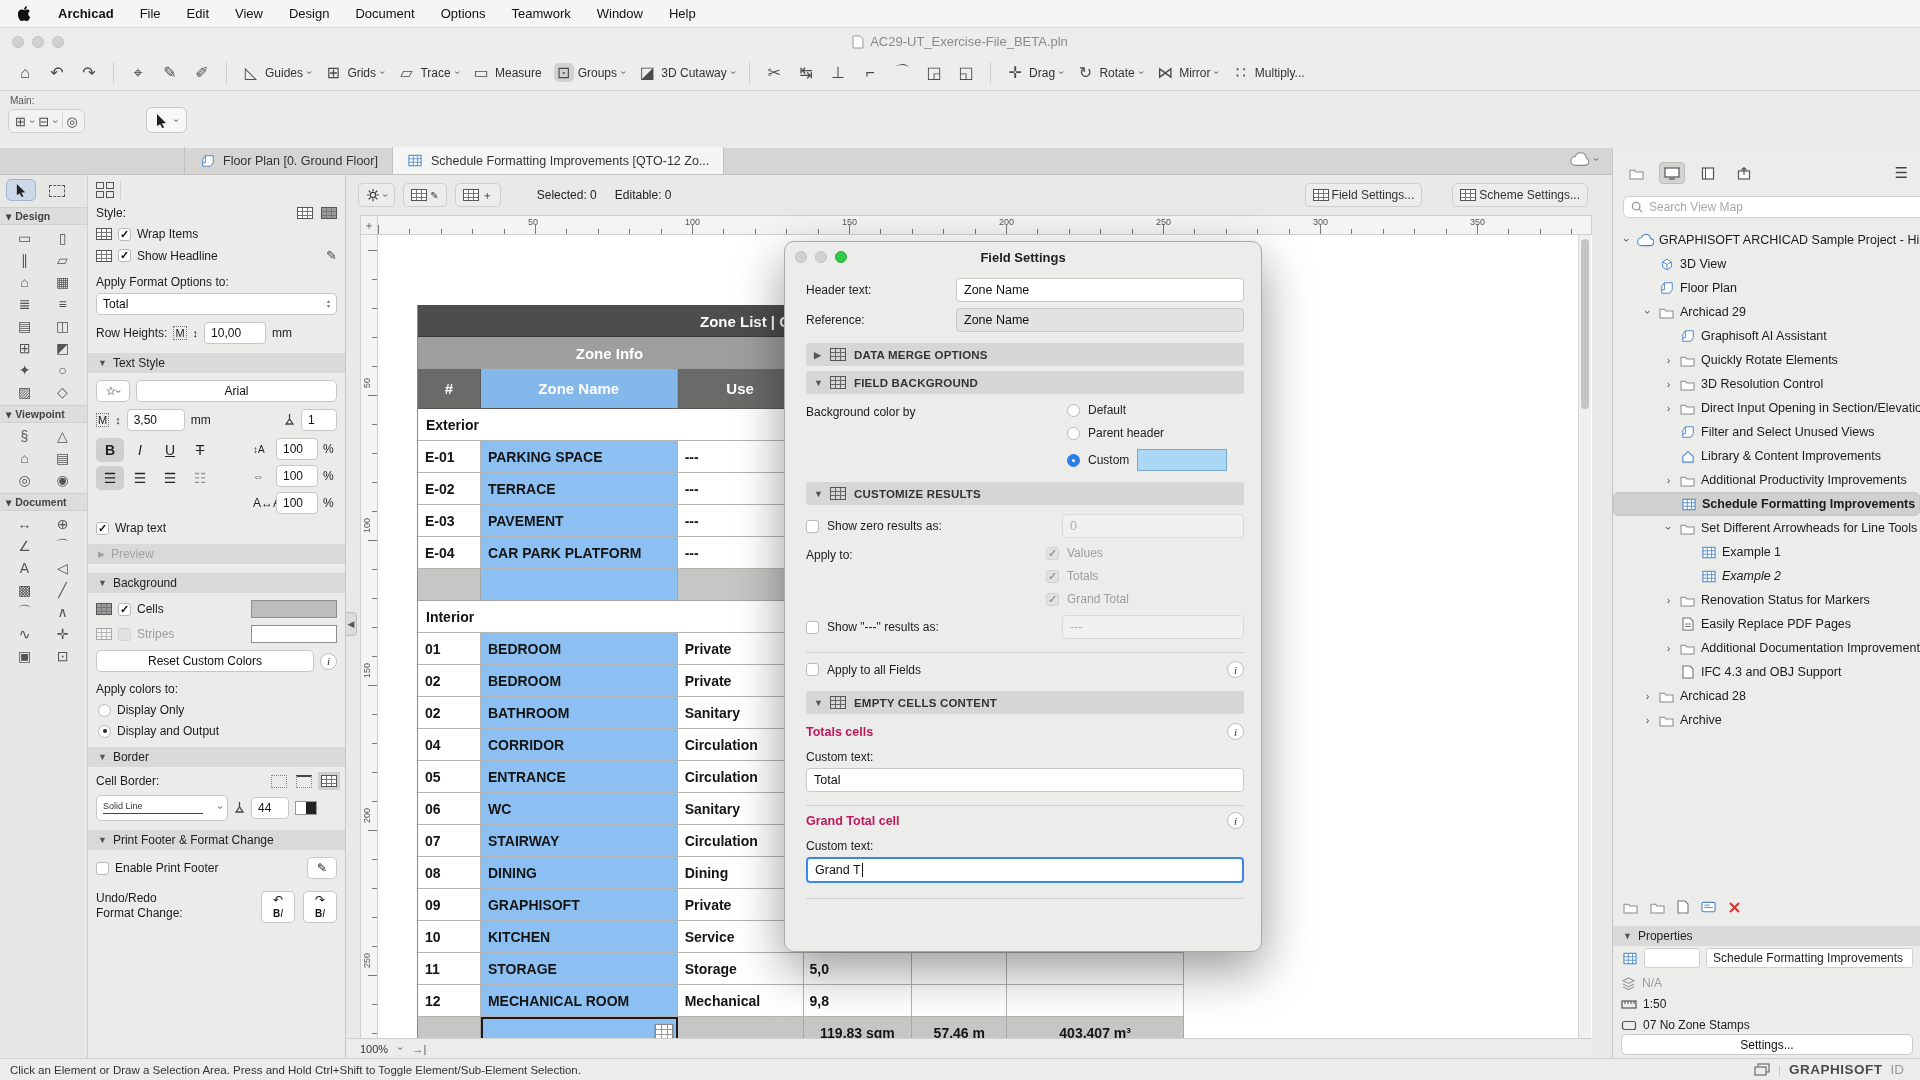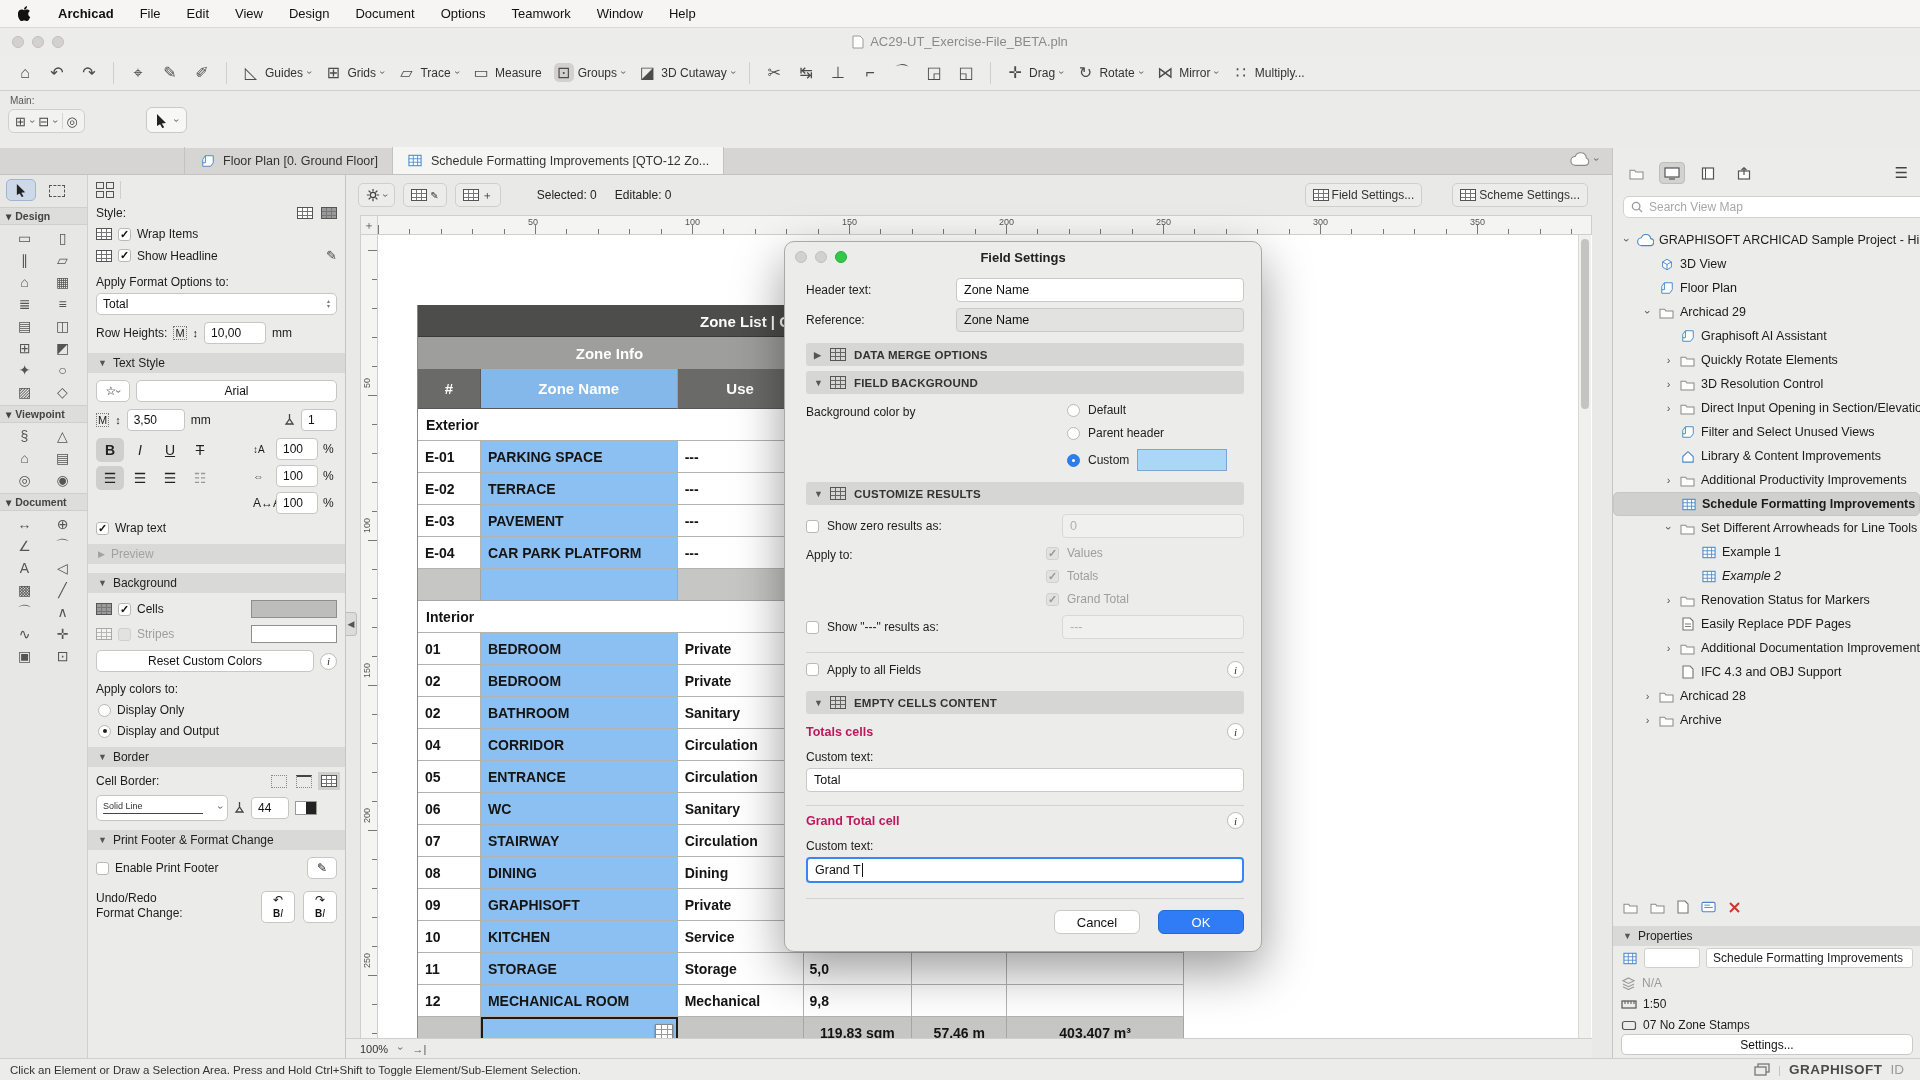--- a/index.html
+++ b/index.html
@@ -1038,24 +1038,20 @@
         <span class="info" style="margin-left:auto;">i</span>
       </div>
       <div class="drow" style="margin-top:10px;">
         <span>Custom text:</span>
       </div>
       <div class="dinp focus" style="margin-top:4px;height:26px;">
         <span>Grand T</span>
           <span class="caret"></span>
       </div>
       <div class="ddivider" style="margin-top:15px;"></div>
-      <div class="dbtns">
-        <span class="dbtn cancel">Cancel</span>
-        <span class="dbtn ok">OK</span>
-      </div>
     </div>
   </div>
 
   <div class="sidebar">
     <div class="nav-icons" id="navIcons">
         <span class="nav-btn">
           <svg width="15" height="13" viewBox="0 0 16 14">
             <path d="M1 3.5h5l1.3 2H15v7.5H1z" fill="#fdfdfd" stroke="#8a8a8a" stroke-width="1.1"></path>
           </svg>
         </span>

